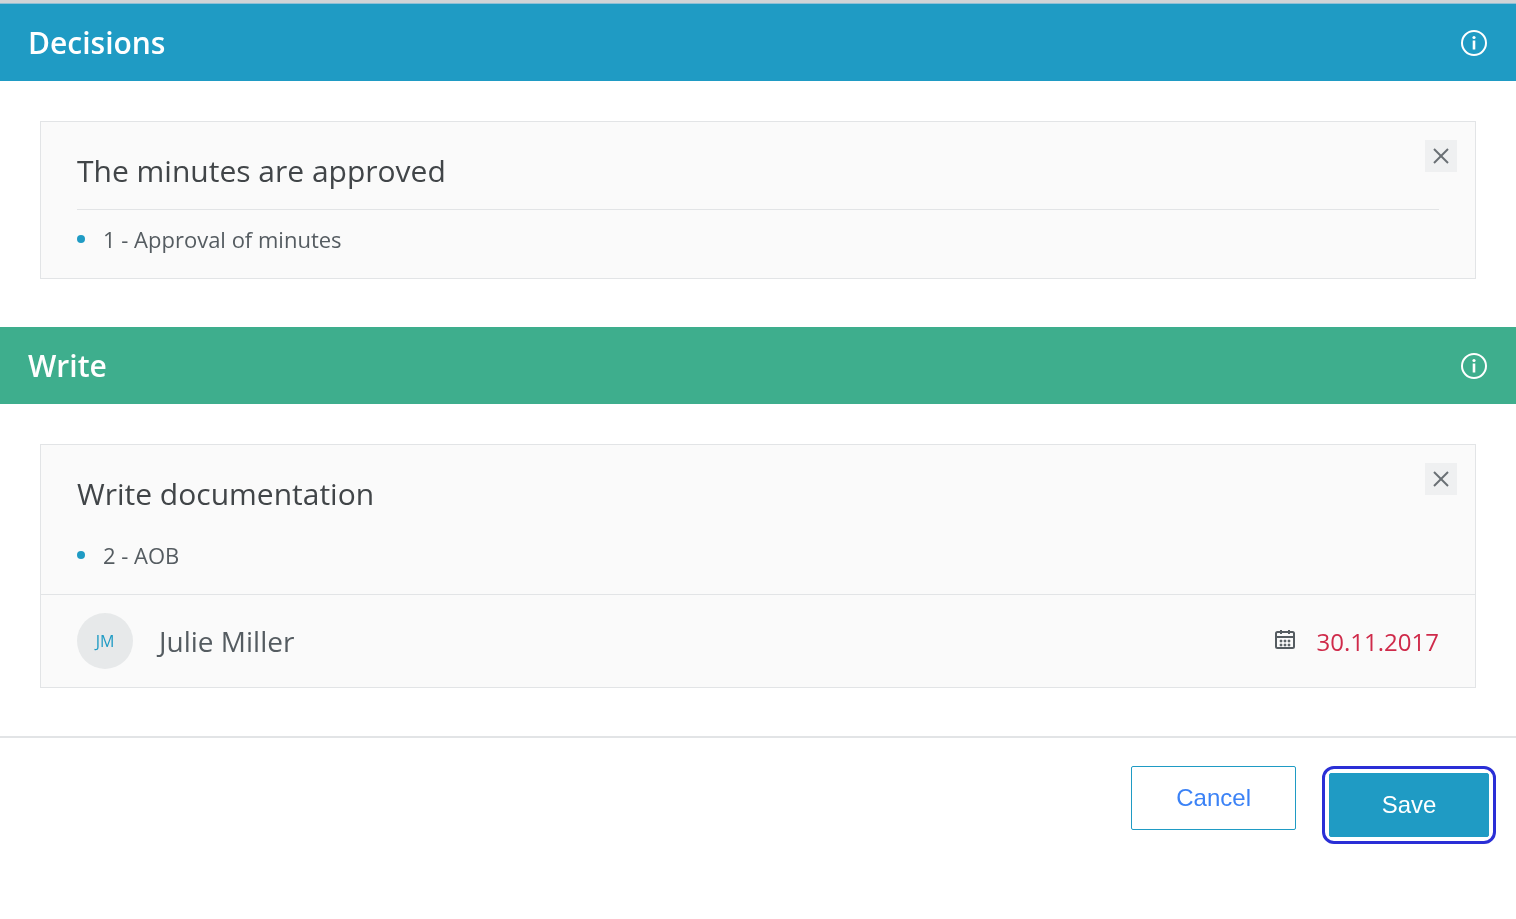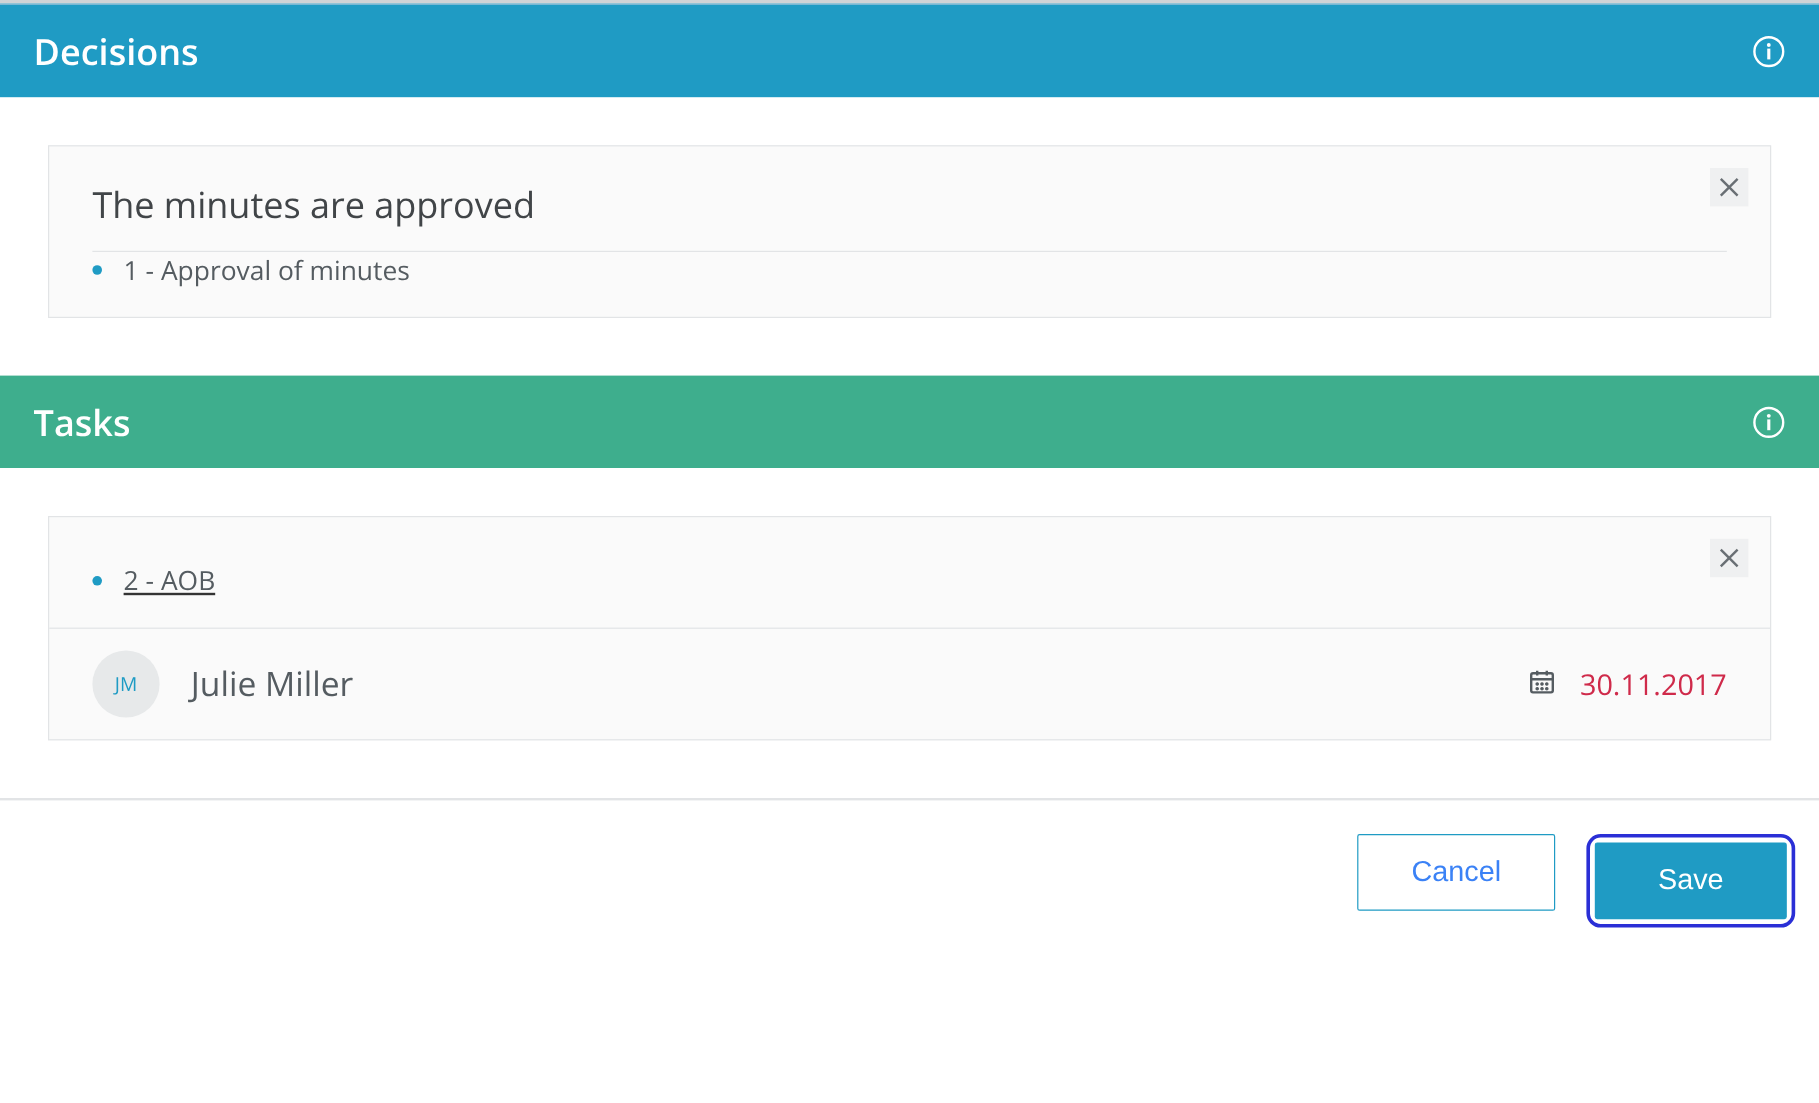--- a/index.html
+++ b/index.html
@@ -35,21 +35,21 @@
     border: 1px solid #e2e4e6;
     background: #fafafa;
   }
   .card-top { padding: 28px 36px 24px 36px; position: relative; }
   .card-title {
     font-size: 30px; color: #414548; font-weight: 500;
   }
   .title-rule {
     border: none; border-top: 1px solid #e2e4e6; margin-top: 18px;
   }
-  .bullet-list { list-style: none; }
+  .bullet-list { list-style: none; margin-top: 14px; }
   .bullet-list li {
     display: flex; align-items: center;
     font-size: 22px; color: #555c61;
   }
   .bullet-dot {
     width: 8px; height: 8px; border-radius: 50%;
     background: #1f9bc4; margin-right: 18px; flex: 0 0 auto;
   }
   .close-btn {
     position: absolute; top: 18px; right: 18px;
@@ -131,40 +131,41 @@
         <li>
           <span class="bullet-dot"></span>
           <span>1 - Approval of minutes</span>
         </li>
       </ul>
     </div>
   </div>
 </div>
 
 <div class="section-header tasks">
-  <h2 class="section-title">Tasks</h2>
+  <h2 class="section-title">Write</h2>
   <span class="info-circle">
     <svg viewBox="0 0 28 28" fill="none">
         <circle cx="14" cy="14" r="12" stroke="#fff" stroke-width="2"></circle>
         <circle cx="14" cy="8.5" r="1.6" fill="#fff"></circle>
         <rect x="12.7" y="11.5" width="2.6" height="9" fill="#fff"></rect>
       </svg>
   </span>
 </div>
 
 <div class="card-area">
   <div class="card">
     <div class="card-top">
       <button class="close-btn">
         <svg viewBox="0 0 18 18">
             <line x1="2" y1="2" x2="16" y2="16" stroke-width="2"></line>
             <line x1="16" y1="2" x2="2" y2="16" stroke-width="2"></line>
           </svg>
       </button>
-      <ul class="bullet-list" style="margin-top:10px;text-decoration:underline;">
+      <div class="card-title">Write documentation</div>
+      <ul class="bullet-list" style="margin-top:26px;">
         <li>
           <span class="bullet-dot"></span>
           <span>2 - AOB</span>
         </li>
       </ul>
     </div>
     <div class="task-assignee">
       <div class="assignee-left">
         <div class="avatar">JM</div>
         <div class="assignee-name">Julie Miller</div>

